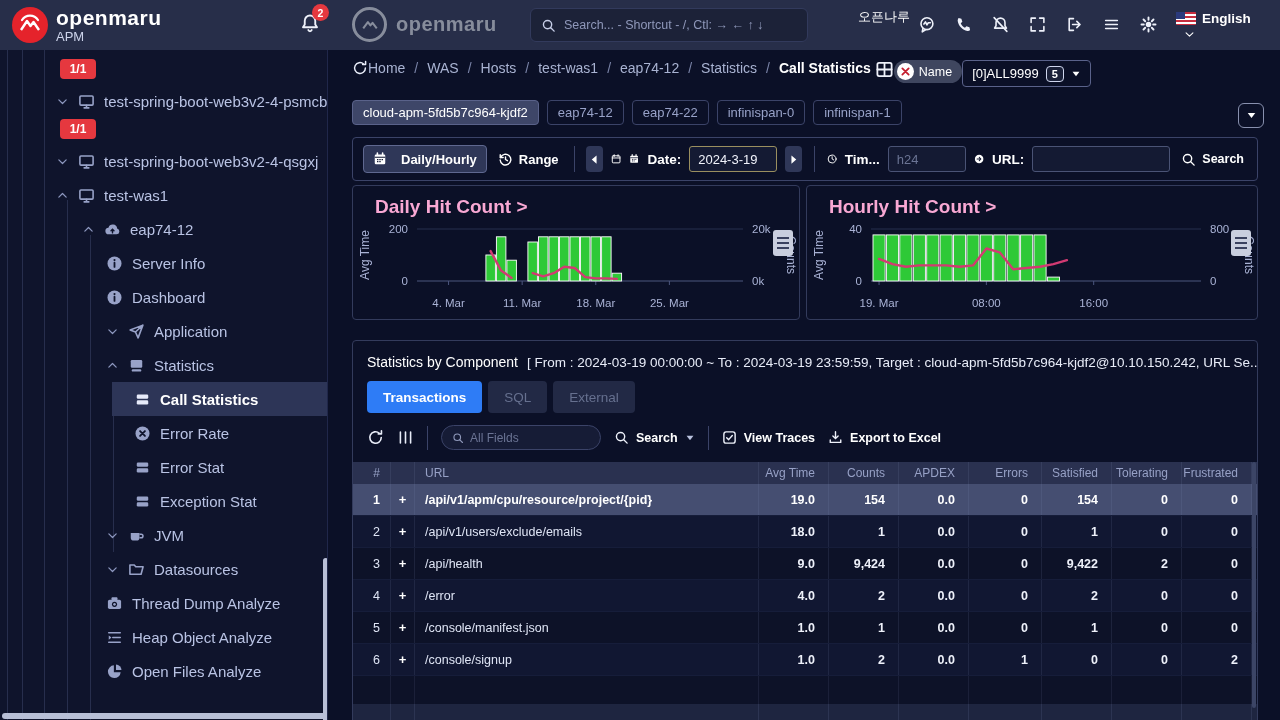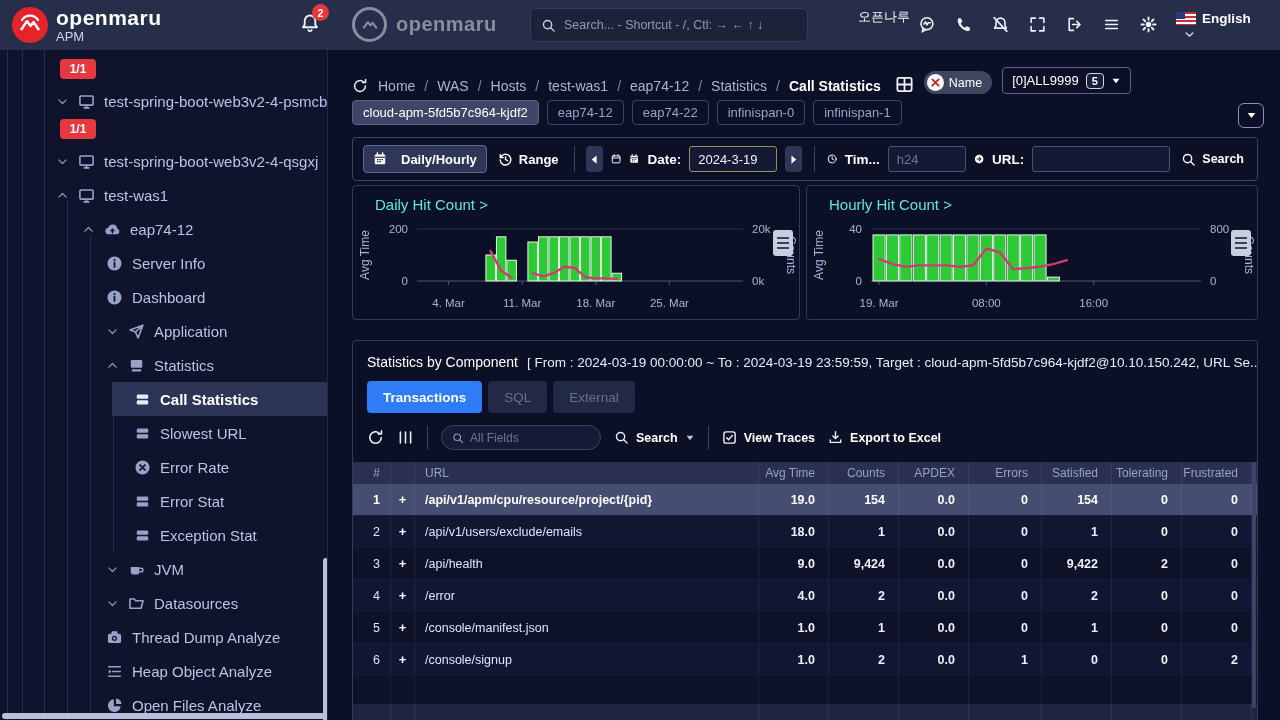--- a/index.html
+++ b/index.html
@@ -50,21 +50,21 @@
   .trow.sel .ticon{color:#e7ebfa}
   .clipped{margin-top:-26px}
   .tbadge{margin:1px 0 5px 60px;width:36px;height:20px;background:#e5383f;color:#fff;font-weight:700;font-size:12px;border-radius:4px;display:flex;align-items:center;justify-content:center}
   .sb-vscroll{position:absolute;left:323px;top:508px;width:5px;height:206px;background:#b8bfd6;border-radius:3px}
   .sb-hscroll{position:absolute;left:2px;bottom:1px;width:326px;height:6px;background:#b8bfd6;border-radius:3px}
 
   
   .main{position:absolute;left:332px;top:50px;width:948px;height:670px;background:#0b1027;overflow:hidden}
 
   
-  .crumb-row{position:absolute;left:20px;top:10px;right:16px;height:34px;display:flex;align-items:flex-end;gap:10px}
+  .crumb-row{position:absolute;left:20px;top:10px;right:16px;height:34px;display:flex;align-items:flex-start;}
   .refresh-btn{width:16px;height:16px;color:#e8ecf8;cursor:pointer}
   .crumbs{display:flex;align-items:center;gap:9px;font-size:14px;color:#a9b3d2}
   .crumb{cursor:pointer}
   .crumb-sep{color:#7a84a8;cursor:default}
   .crumb.cur{color:#fff;font-weight:700;cursor:default}
   .grid-btn{width:19px;height:19px;color:#eef1fa;cursor:pointer;margin-left:4px}
   .pill{height:23px;background:#3f465f;border-radius:12px;display:flex;align-items:center;gap:5px;padding:0 10px 0 3px;cursor:pointer}
   .pill-x{width:17px;height:17px;border-radius:50%;background:#fff;display:flex;align-items:center;justify-content:center}
   .pill-x svg{width:9px;height:9px}
   .pill-label{font-size:12.5px;color:#fff}
@@ -96,21 +96,21 @@
   .finput{height:26px;background:#141a33;border:1px solid #4a5375;border-radius:3px;color:#f0f2fa;font-size:13px;padding:0 8px;outline:none}
   .finput.date{width:88px;border-color:#9a8f5f}
   .finput.time{width:78px}
   .finput.url{width:138px}
   .finput::placeholder{color:#6b7494}
 
   
   .chart-panel{position:absolute;top:135px;height:135px;border:1px solid #333b5c;border-radius:4px;background:#0b1027}
   .chart-panel.daily{left:20px;width:448px}
   .chart-panel.hourly{left:474px;width:452px}
-  .chart-title{position:absolute;left:22px;top:10px;font-size:15px;font-weight:400;color:#5eead4;cursor:pointer}
+  .chart-title{position:absolute;left:22px;top:10px;font-size:19px;font-weight:700;color:#f9a8d4;cursor:pointer}
   .chart-svg{position:absolute;left:0;top:0}
   .chart-menu{position:absolute;right:6px;top:44px;width:20px;height:26px;background:#c9cede;border-radius:3px;display:flex;flex-direction:column;justify-content:center;gap:3px;align-items:center;cursor:pointer}
   .chart-menu i{display:block;width:12px;height:2px;background:#3a415f}
 
   
   .stats-panel{position:absolute;left:20px;top:290px;width:906px;height:420px;border:1px solid #333b5c;border-radius:4px;background:#0b1027;overflow:hidden}
   .sp-titlerow{display:flex;align-items:baseline;gap:9px;padding:13px 14px 0;white-space:nowrap;overflow:hidden}
   .sp-title{font-size:14px;font-weight:400;color:#fff}
   .sp-subtitle{font-size:13.5px;color:#e8ecf8}
   .tabs{display:flex;gap:6px;margin:11px 0 0 14px}
@@ -364,29 +364,20 @@
         <span class="tlabel">Statistics</span>
       </div>
       <div class="trow lvl4 sel">
         <span class="ticon icon">
           <svg viewBox="0 0 16 16">
             <rect x="2.6" y="3.2" width="10.8" height="4" rx="1.2" fill="currentColor"></rect>
             <rect x="2.6" y="8.8" width="10.8" height="4" rx="1.2" fill="currentColor"></rect>
           </svg>
         </span>
         <span class="tlabel">Call Statistics</span>
-      </div>
-      <div class="trow lvl4">
-        <span class="ticon icon">
-          <svg viewBox="0 0 16 16">
-            <rect x="2.6" y="3.2" width="10.8" height="4" rx="1.2" fill="currentColor"></rect>
-            <rect x="2.6" y="8.8" width="10.8" height="4" rx="1.2" fill="currentColor"></rect>
-          </svg>
-        </span>
-        <span class="tlabel">Slowest URL</span>
       </div>
       <div class="trow lvl4">
         <span class="ticon icon">
           <svg viewBox="0 0 16 16">
             <circle cx="8" cy="8" r="6.6" fill="currentColor"></circle>
             <path d="M5.7 5.7l4.6 4.6M10.3 5.7l-4.6 4.6" stroke="#0f142c" stroke-width="1.7" stroke-linecap="round"></path>
           </svg>
         </span>
         <span class="tlabel">Error Rate</span>
       </div>

